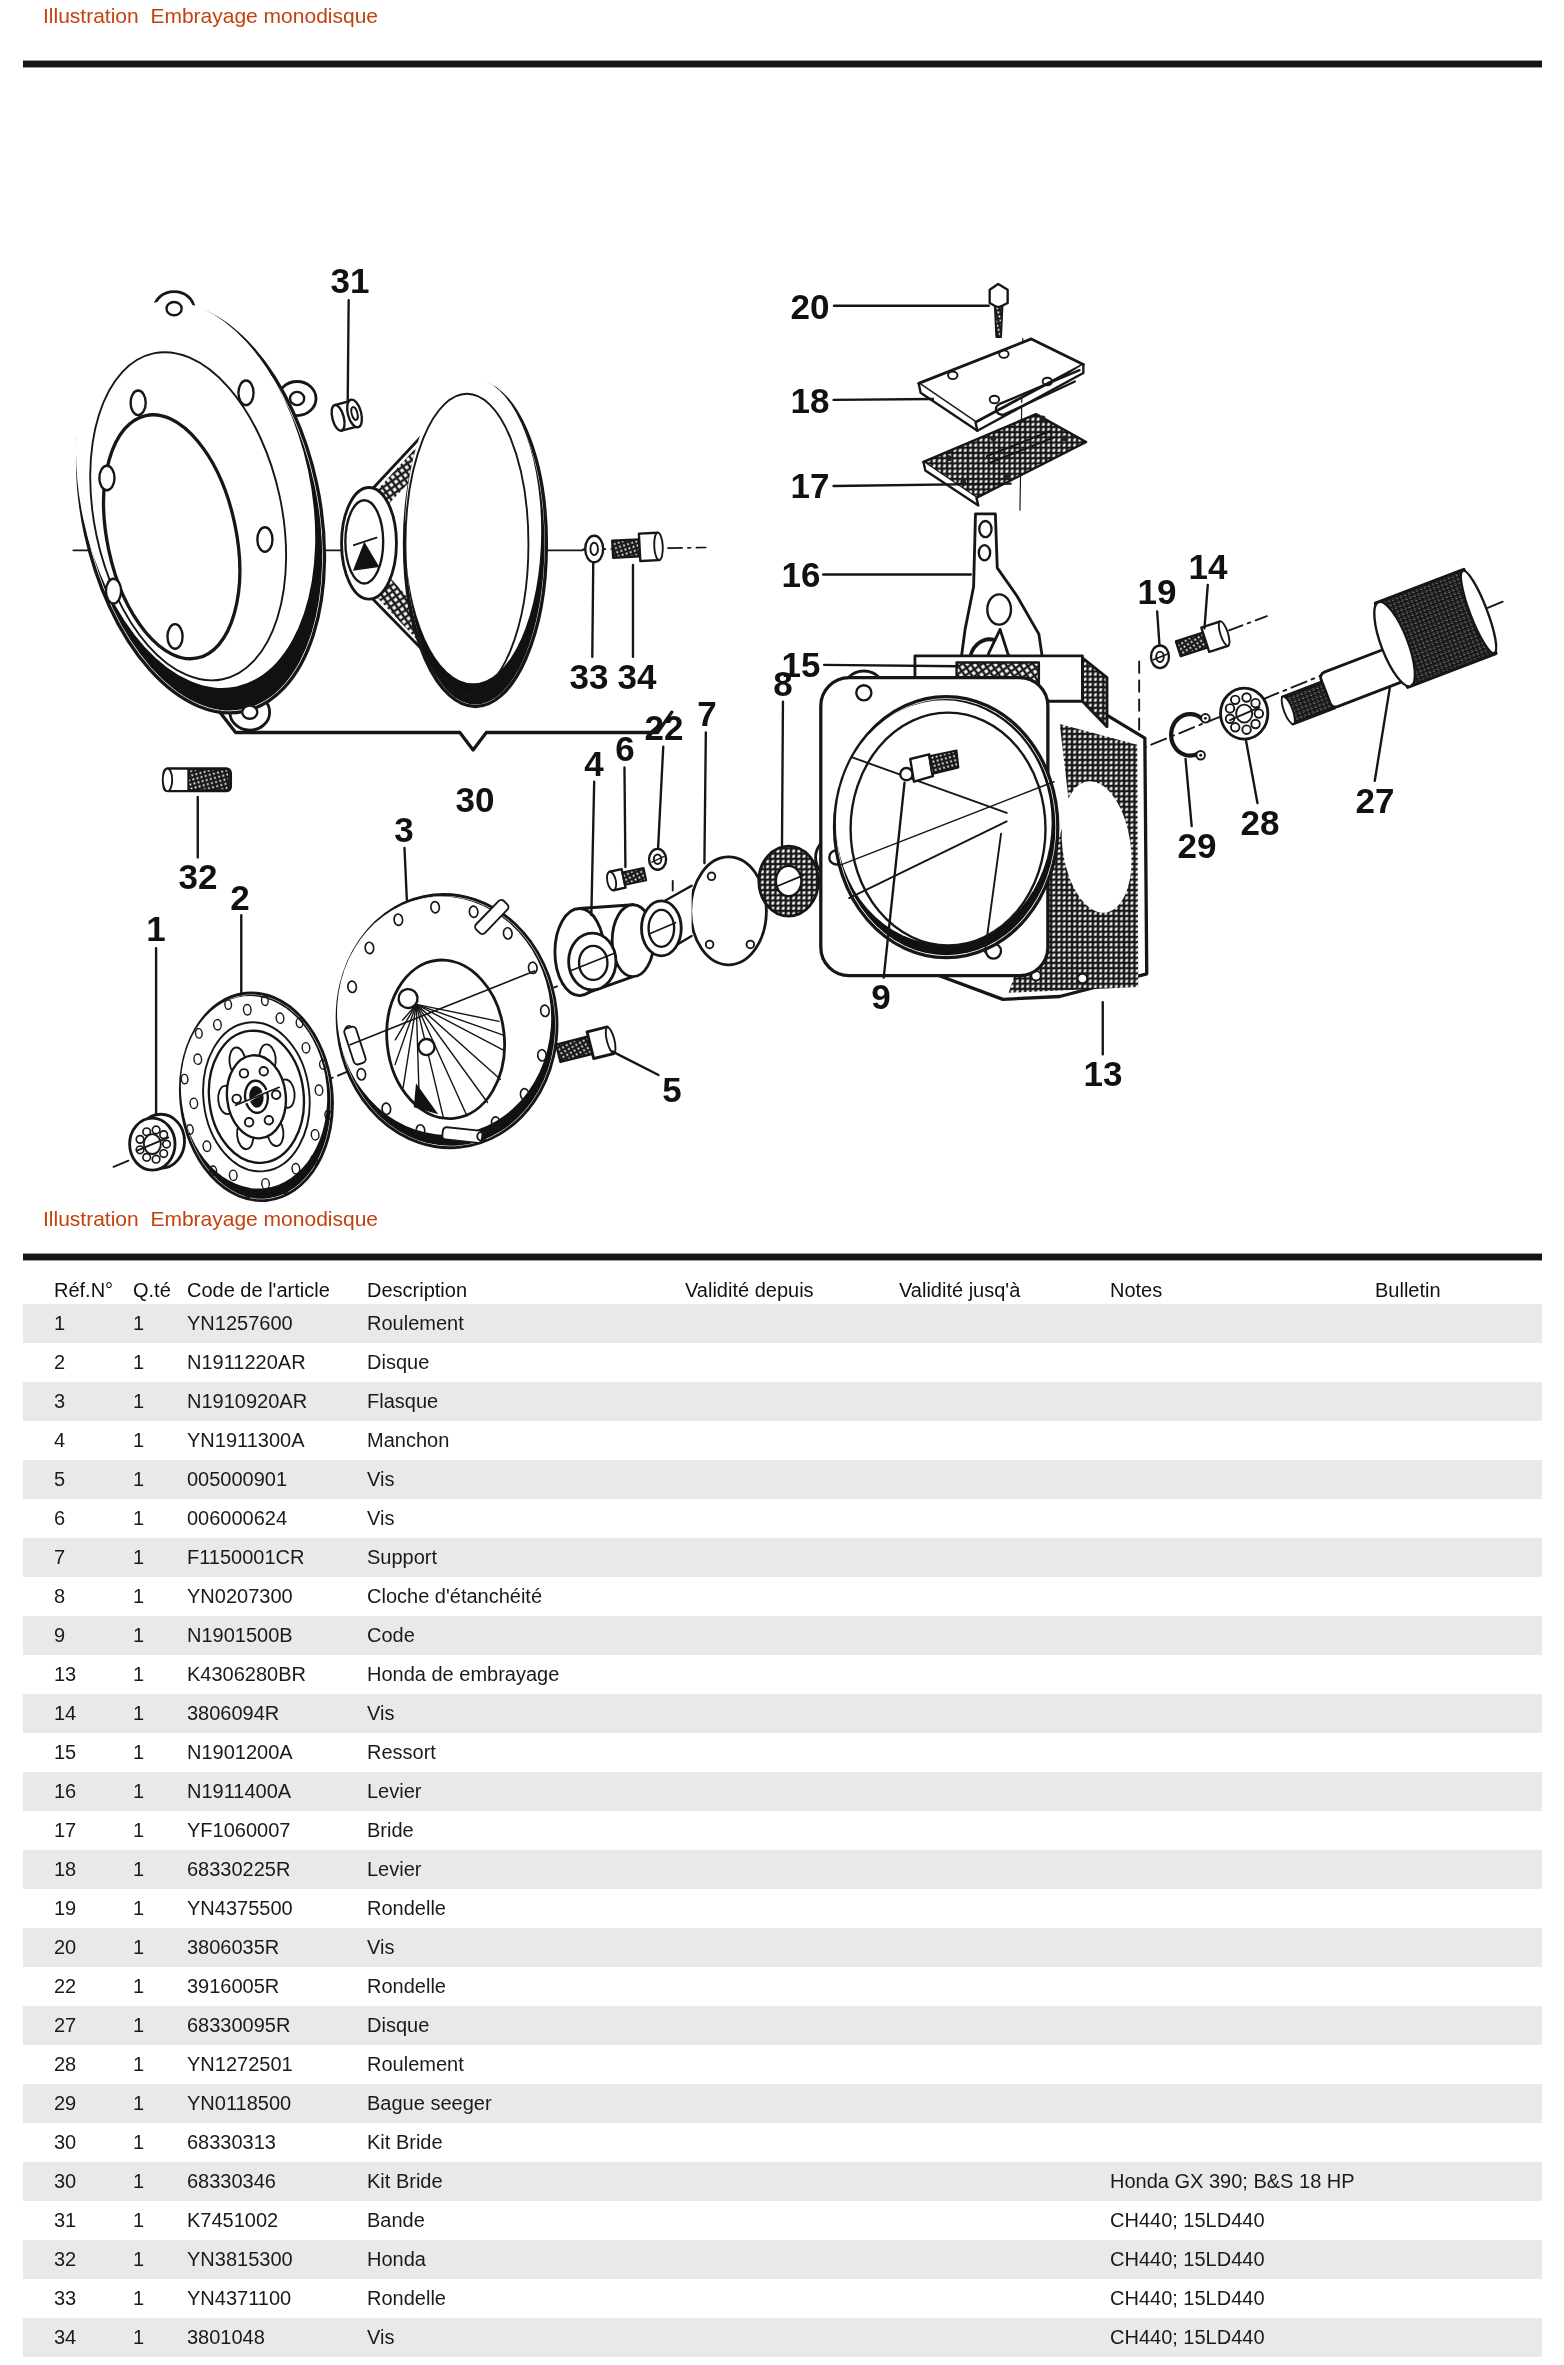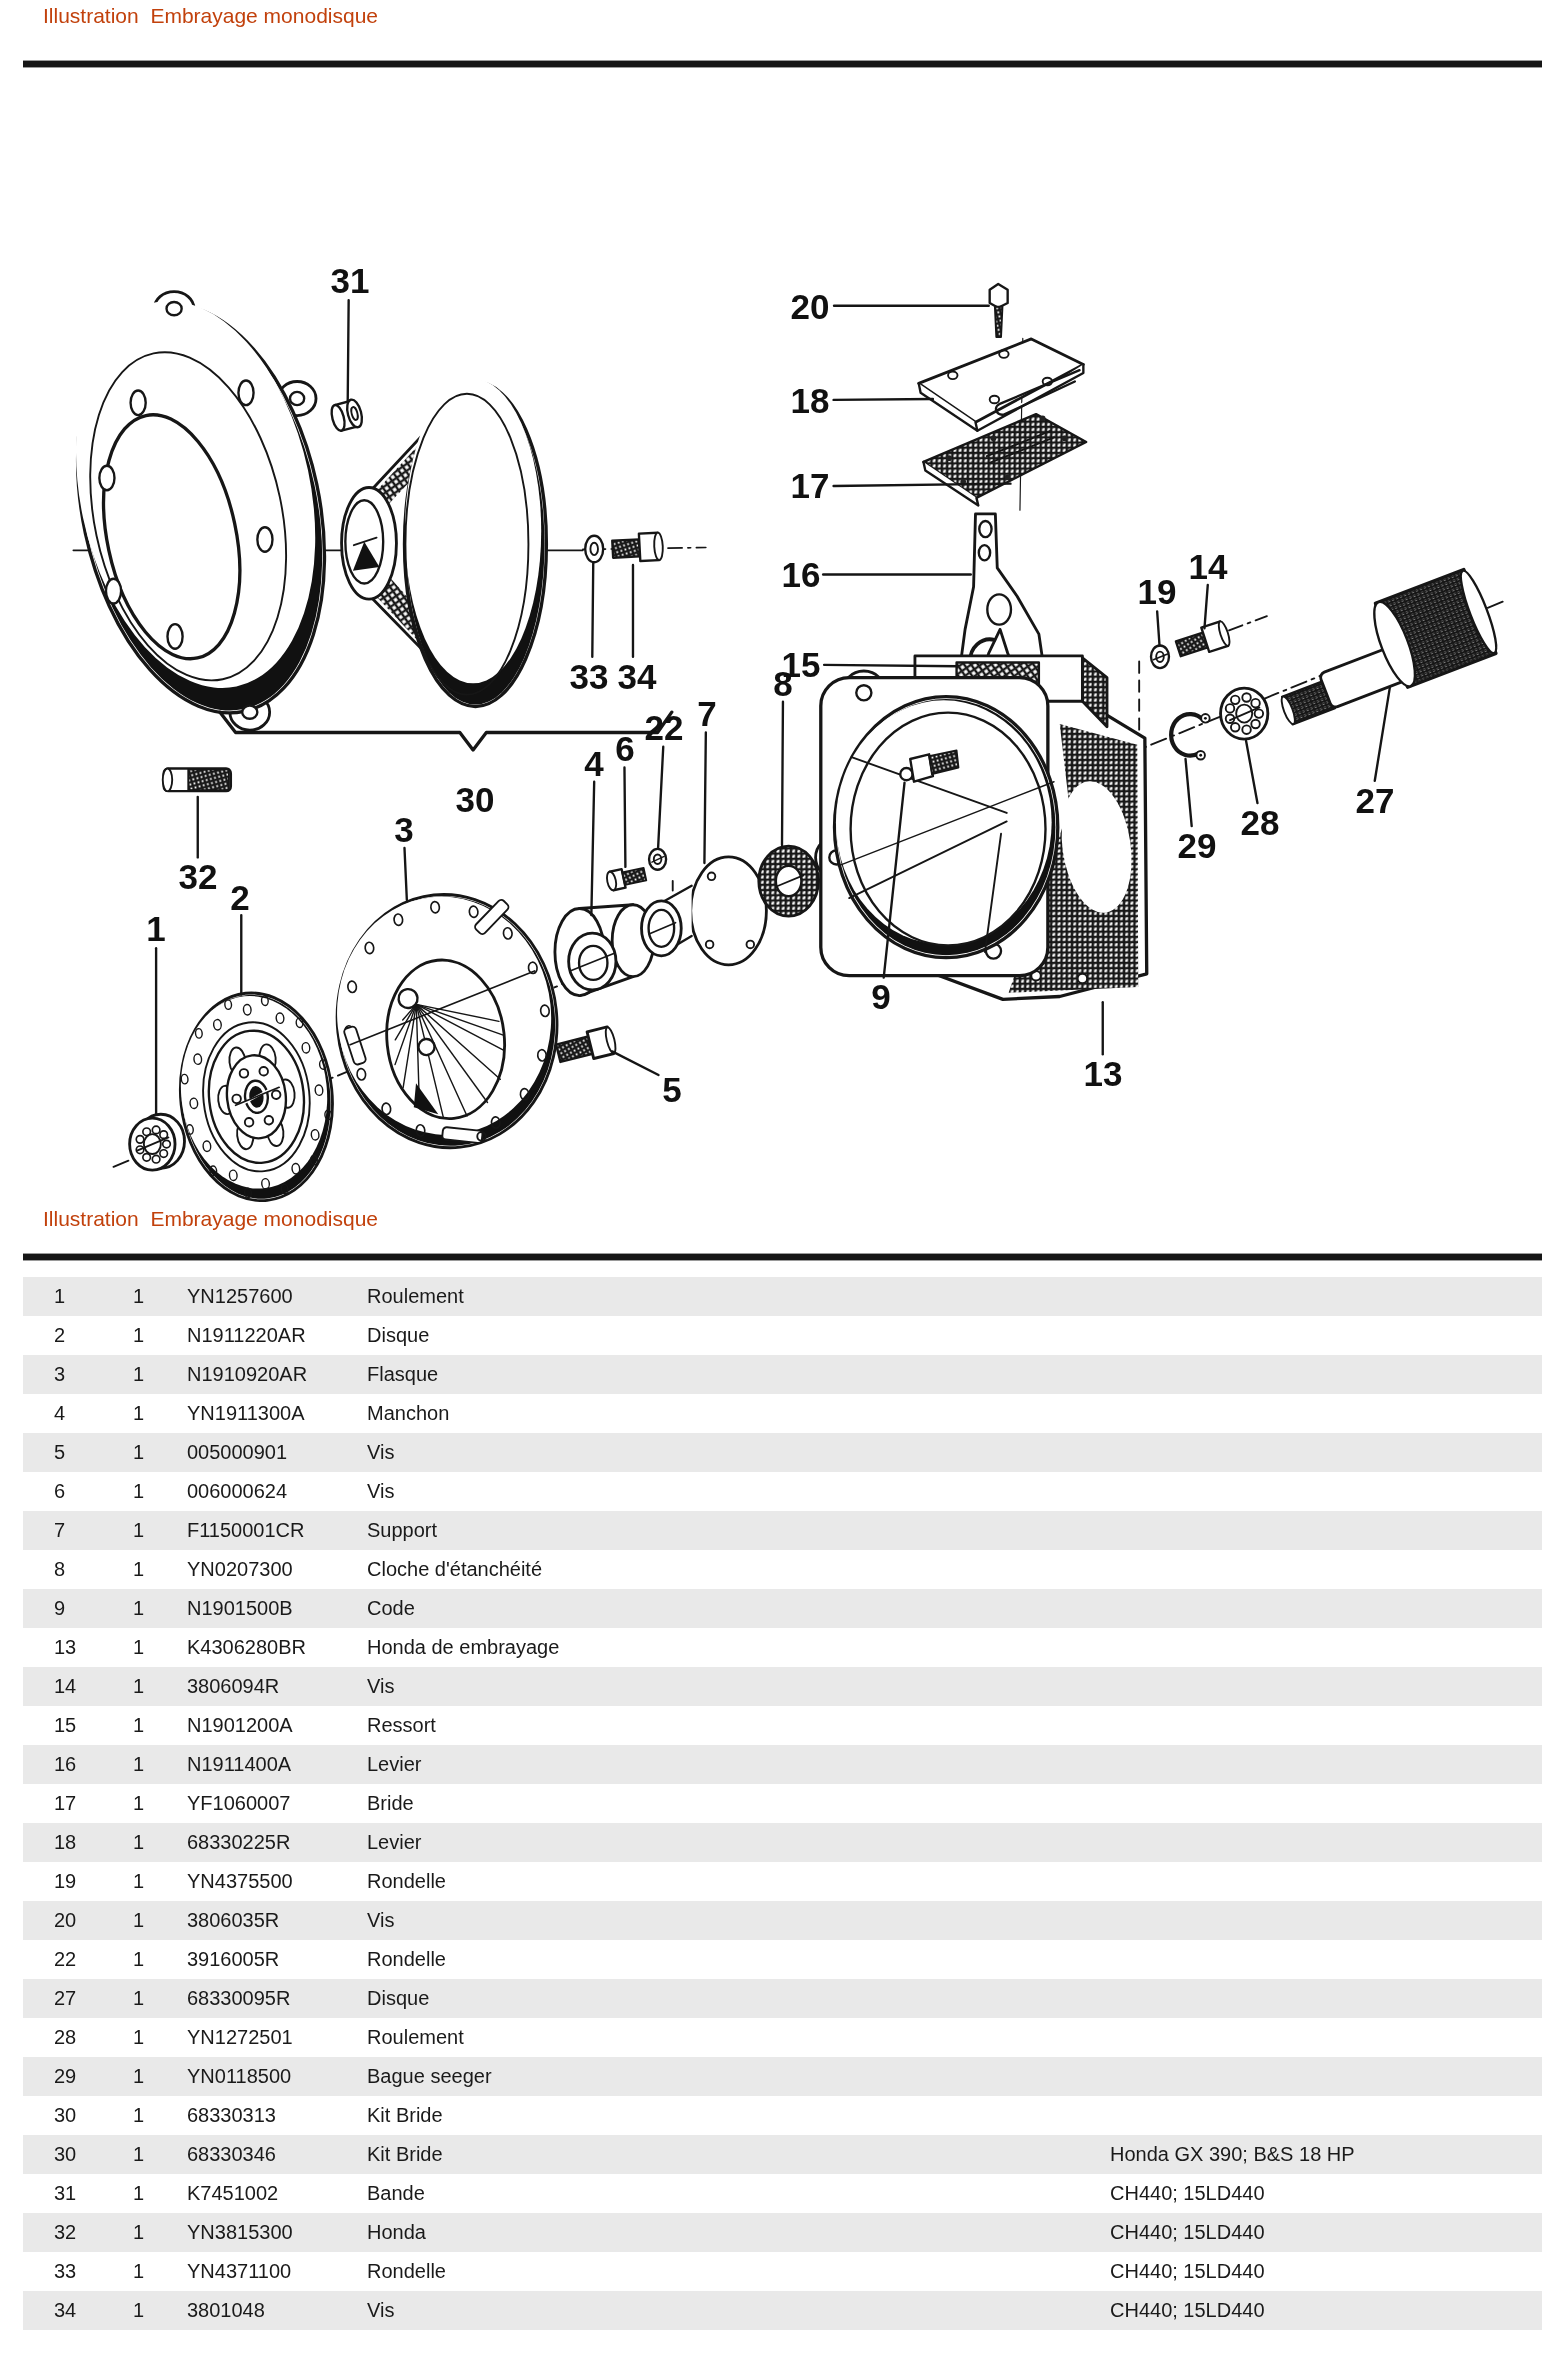--- a/index.html
+++ b/index.html
@@ -466,20 +466,30 @@
     <div class="callout" style="left: 350px; top: 280px;">31</div>
     <div class="callout" style="left: 198px; top: 876px;">32</div>
     <div class="callout" style="left: 589px; top: 676px;">33</div>
     <div class="callout" style="left: 637px; top: 676px;">34</div>
   </div>
 
 <div class="doc-title" style="top:1207px;">Illustration  Embrayage monodisque</div>
 <div class="rule" style="top:1253px;"></div>
 
 <div id="table-area">
+  <div class="t-row t-head">
+    <span class="cell">Réf.N°</span>
+    <span class="cell">Q.té</span>
+    <span class="cell">Code de l'article</span>
+    <span class="cell">Description</span>
+    <span class="cell">Validité depuis</span>
+    <span class="cell">Validité jusq'à</span>
+    <span class="cell">Notes</span>
+    <span class="cell">Bulletin</span>
+  </div>
   <div id="table-rows">
       <div class="t-row">
     <span class="cell">1</span>
     <span class="cell">1</span>
     <span class="cell">YN1257600</span>
     <span class="cell">Roulement</span>
     <span class="cell"></span>
     <span class="cell"></span>
     <span class="cell"></span>
     <span class="cell"></span>

